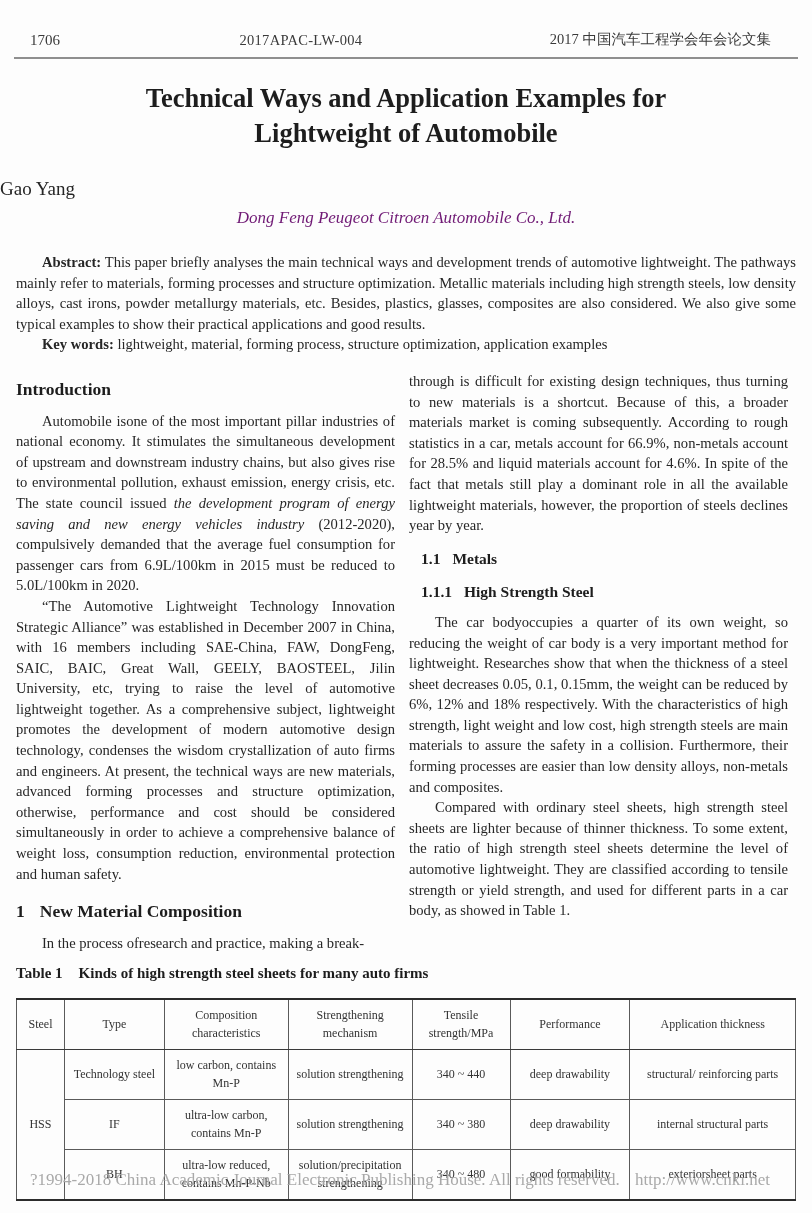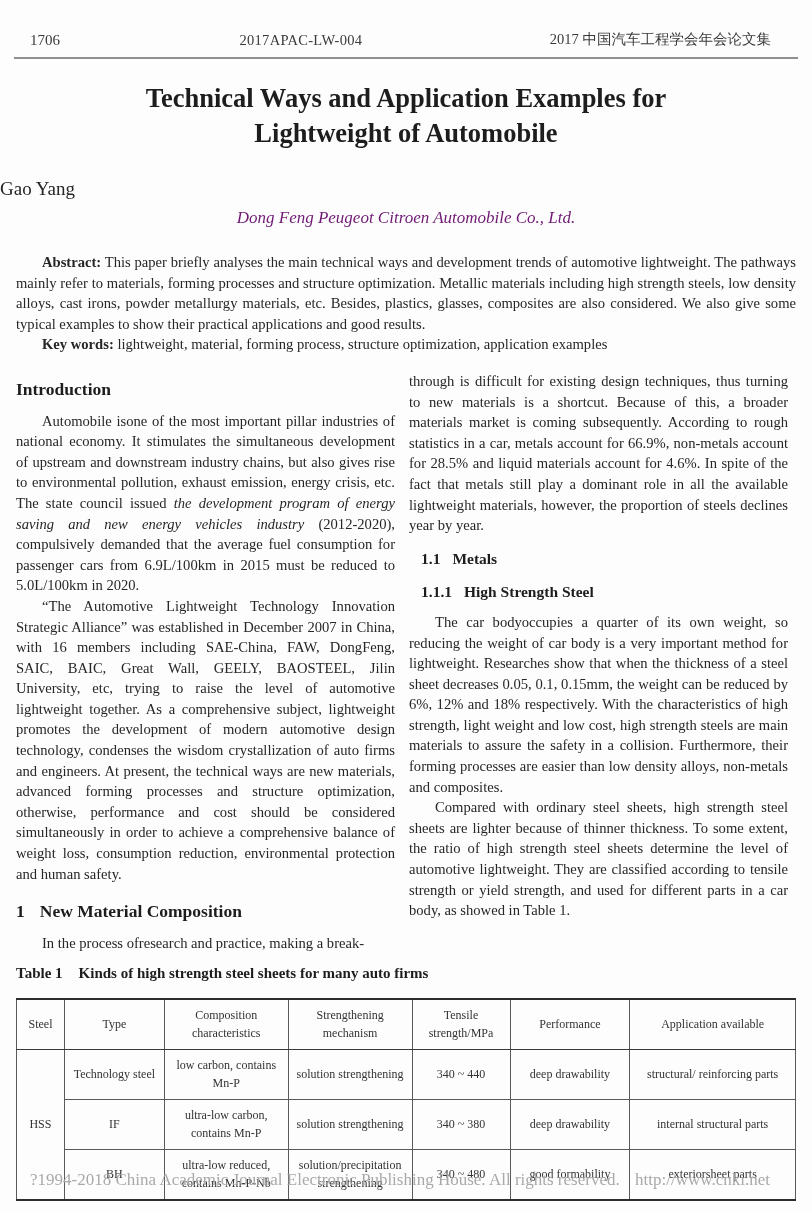--- a/index.html
+++ b/index.html
@@ -131,21 +131,21 @@
           <col style="width:166px">
       </colgroup>
       <thead>
         <tr>
           <th>Steel</th>
           <th>Type</th>
           <th>Composition characteristics</th>
           <th>Strengthening mechanism</th>
           <th>Tensile strength/MPa</th>
           <th>Performance</th>
-          <th>Application available</th>
+          <th>Application thickness</th>
         </tr>
       </thead>
       <tbody>
         <tr>
           <td rowspan="3">HSS</td>
           <td>Technology steel</td>
           <td>low carbon, contains Mn-P</td>
           <td>solution strengthening</td>
           <td>340 ~ 440</td>
           <td>deep drawability</td>

